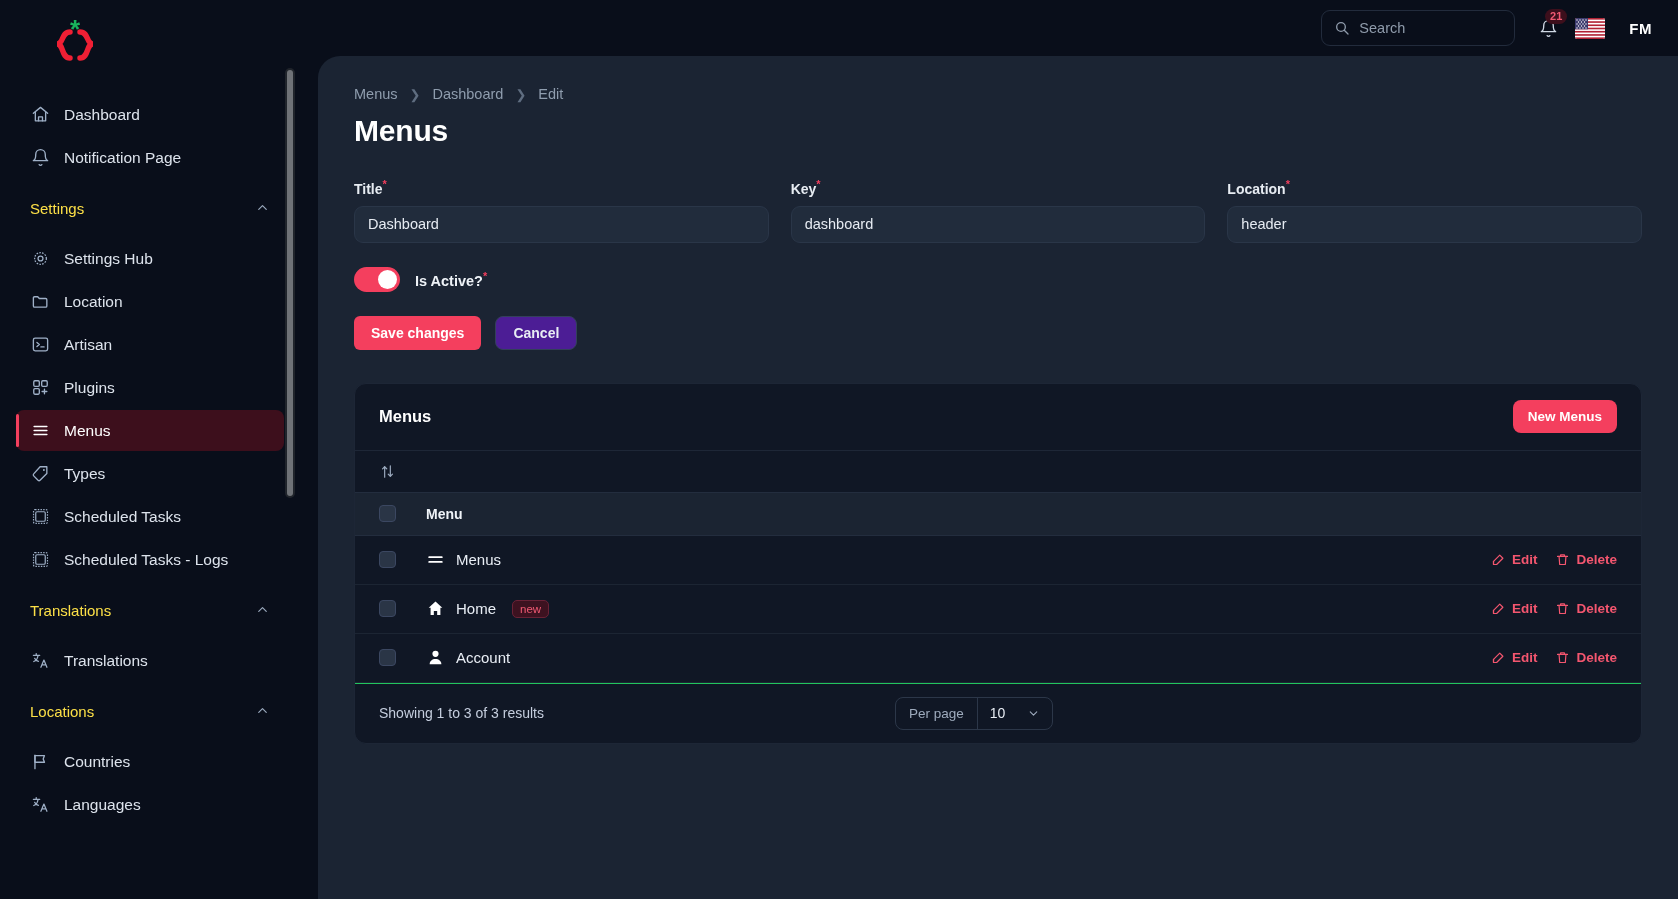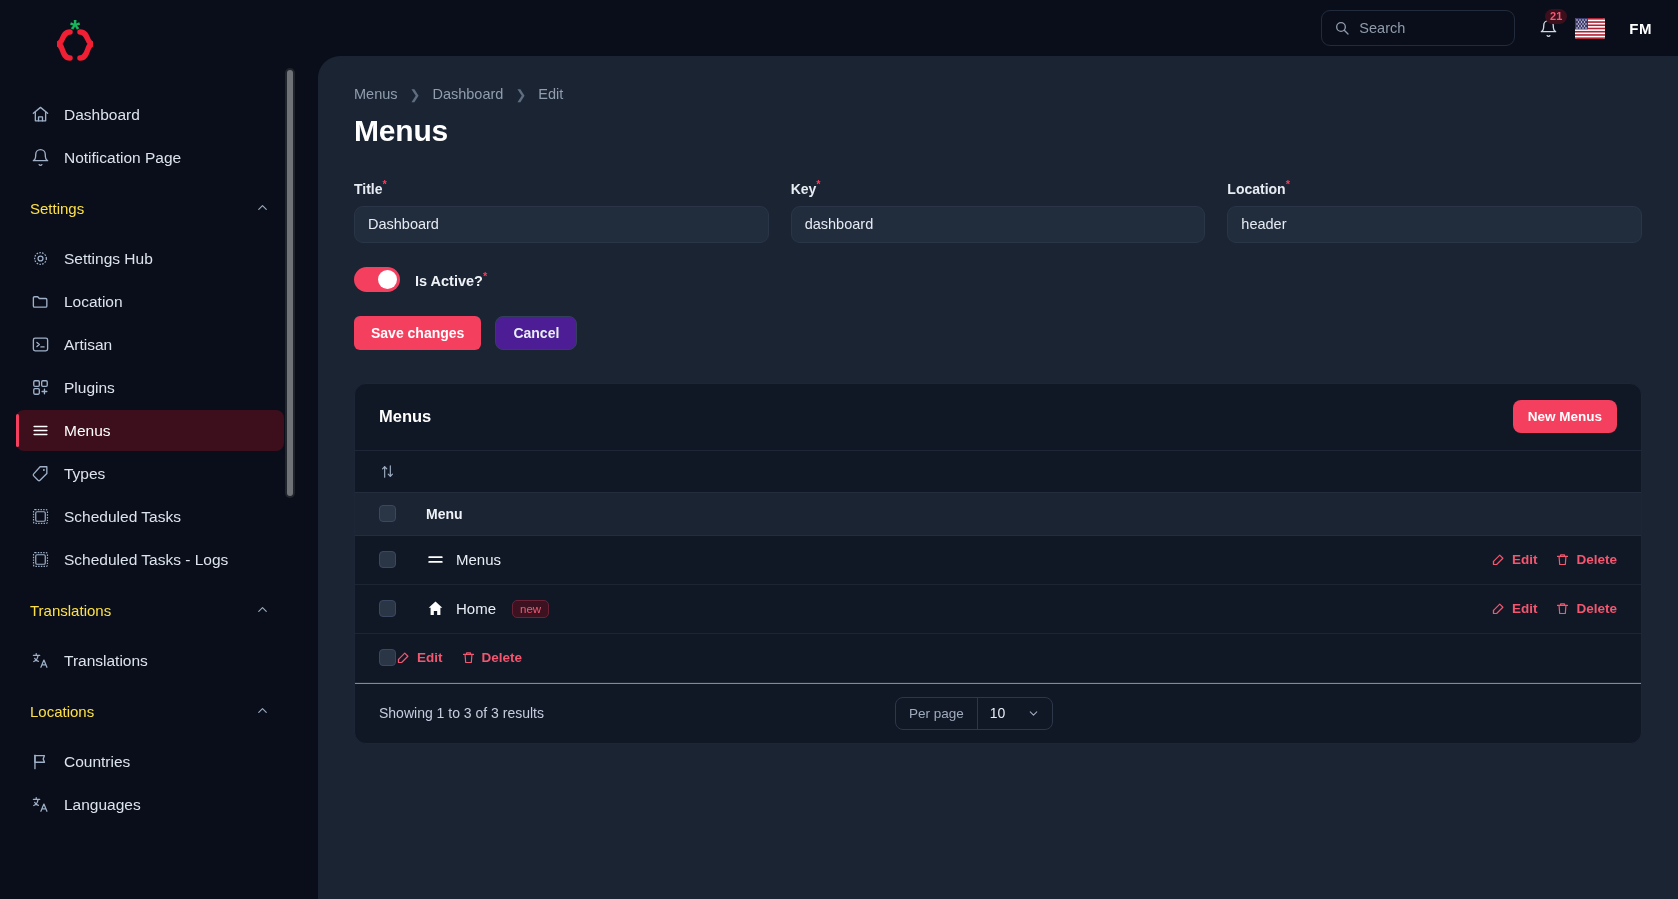--- a/index.html
+++ b/index.html
@@ -546,20 +546,29 @@
                     <path d="M6.5 7l1 13h9l1-13"></path>
                   </svg>
               </span>
               <span>Delete</span>
             </span>
           </div>
         </div>
 
         <div class="trow">
           <span class="chk"></span>
+          <div class="row-main">
+            <span class="row-icon">
+              <svg width="19" height="19" viewBox="0 0 24 24" fill="currentColor">
+                  <circle cx="12" cy="7.4" r="3.9"></circle>
+                  <path d="M4.6 20.5c0-4.1 3.3-6.6 7.4-6.6s7.4 2.5 7.4 6.6z"></path>
+                </svg>
+            </span>
+            <span class="row-label">Account</span>
+          </div>
           <div class="row-actions">
             <span class="act">
               <span style="display:flex;">
                 <svg width="15" height="15" viewBox="0 0 24 24" fill="none" stroke="currentColor" stroke-width="1.9" stroke-linecap="round" stroke-linejoin="round">
                     <path d="M4 20h5l10-10-5-5L4 15z"></path>
                     <path d="M4 20v-5"></path>
                   </svg>
               </span>
               <span>Edit</span>
             </span>

